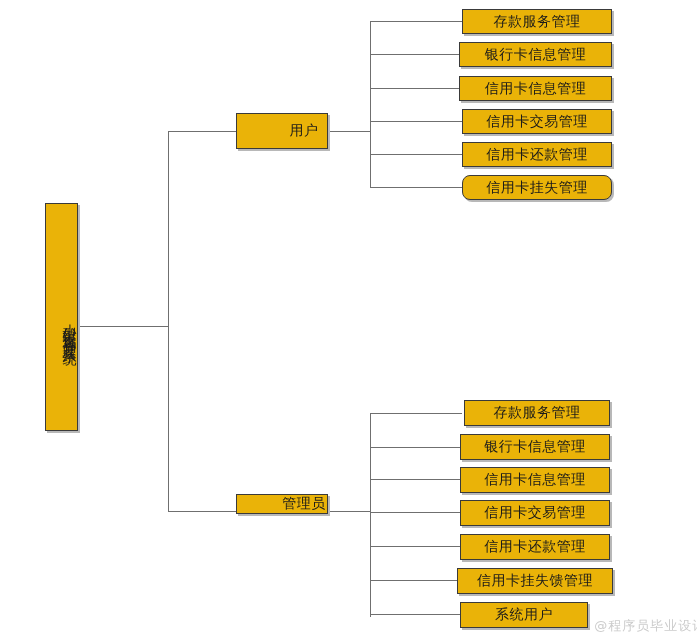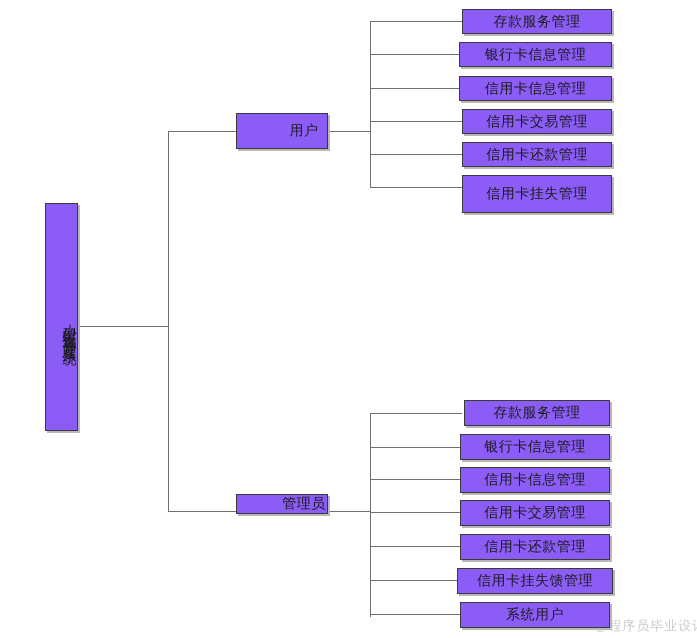--- a/index.html
+++ b/index.html
@@ -14,21 +14,21 @@
     position: relative;
     width: 697px;
     height: 638px;
     background: #ffffff;
     overflow: hidden;
   }
   .node {
     position: absolute;
     box-sizing: border-box;
     border: 1px solid #3a3a3a;
-    background: #8b5cf6;
+    background: #eab308;
     box-shadow: 2px 2px 0 0 #b8b8b8;
     display: flex;
     align-items: center;
     justify-content: center;
     color: #1a1a1a;
     font-size: 14px;
     line-height: 1.1;
     letter-spacing: 0.5px;
     white-space: nowrap;
     z-index: 3;
@@ -109,25 +109,25 @@
 
   <div class="node branch" style="left:236px; top:113px; width:92px; height:36px;">用户</div>
 
   <div class="node branch" style="left:236px; top:494px; width:92px; height:20px;">管理员</div>
 
   <div class="node leaf" style="left:462px; top:9px; width:150px; height:25px;">存款服务管理</div>
   <div class="node leaf" style="left:459px; top:42px; width:153px; height:25px;">银行卡信息管理</div>
   <div class="node leaf" style="left:459px; top:76px; width:153px; height:25px;">信用卡信息管理</div>
   <div class="node leaf" style="left:462px; top:109px; width:150px; height:25px;">信用卡交易管理</div>
   <div class="node leaf" style="left:462px; top:142px; width:150px; height:25px;">信用卡还款管理</div>
-  <div class="node leaf" style="left:462px; top:175px; width:150px; height:38px;">信用卡挂失管理</div>
+  <div class="node leaf" style="left:462px; top:175px; width:150px; height:25px;border-radius:8px;">信用卡挂失管理</div>
 
   <div class="node leaf" style="left:464px; top:400px; width:146px; height:26px;">存款服务管理</div>
   <div class="node leaf" style="left:460px; top:434px; width:150px; height:26px;">银行卡信息管理</div>
   <div class="node leaf" style="left:460px; top:467px; width:150px; height:26px;">信用卡信息管理</div>
   <div class="node leaf" style="left:460px; top:500px; width:150px; height:26px;">信用卡交易管理</div>
   <div class="node leaf" style="left:460px; top:534px; width:150px; height:26px;">信用卡还款管理</div>
   <div class="node leaf" style="left:457px; top:568px; width:156px; height:26px;">信用卡挂失馈管理</div>
-  <div class="node leaf" style="left:460px; top:602px; width:150px; height:26px;">系统用户</div>
+  <div class="node leaf" style="left:460px; top:602px; width:128px; height:26px;">系统用户</div>
 
   <div class="watermark" style="left:548px; top:617px;">CSDN @程序员毕业设计</div>
 
 </div>
 
 </body></html>

